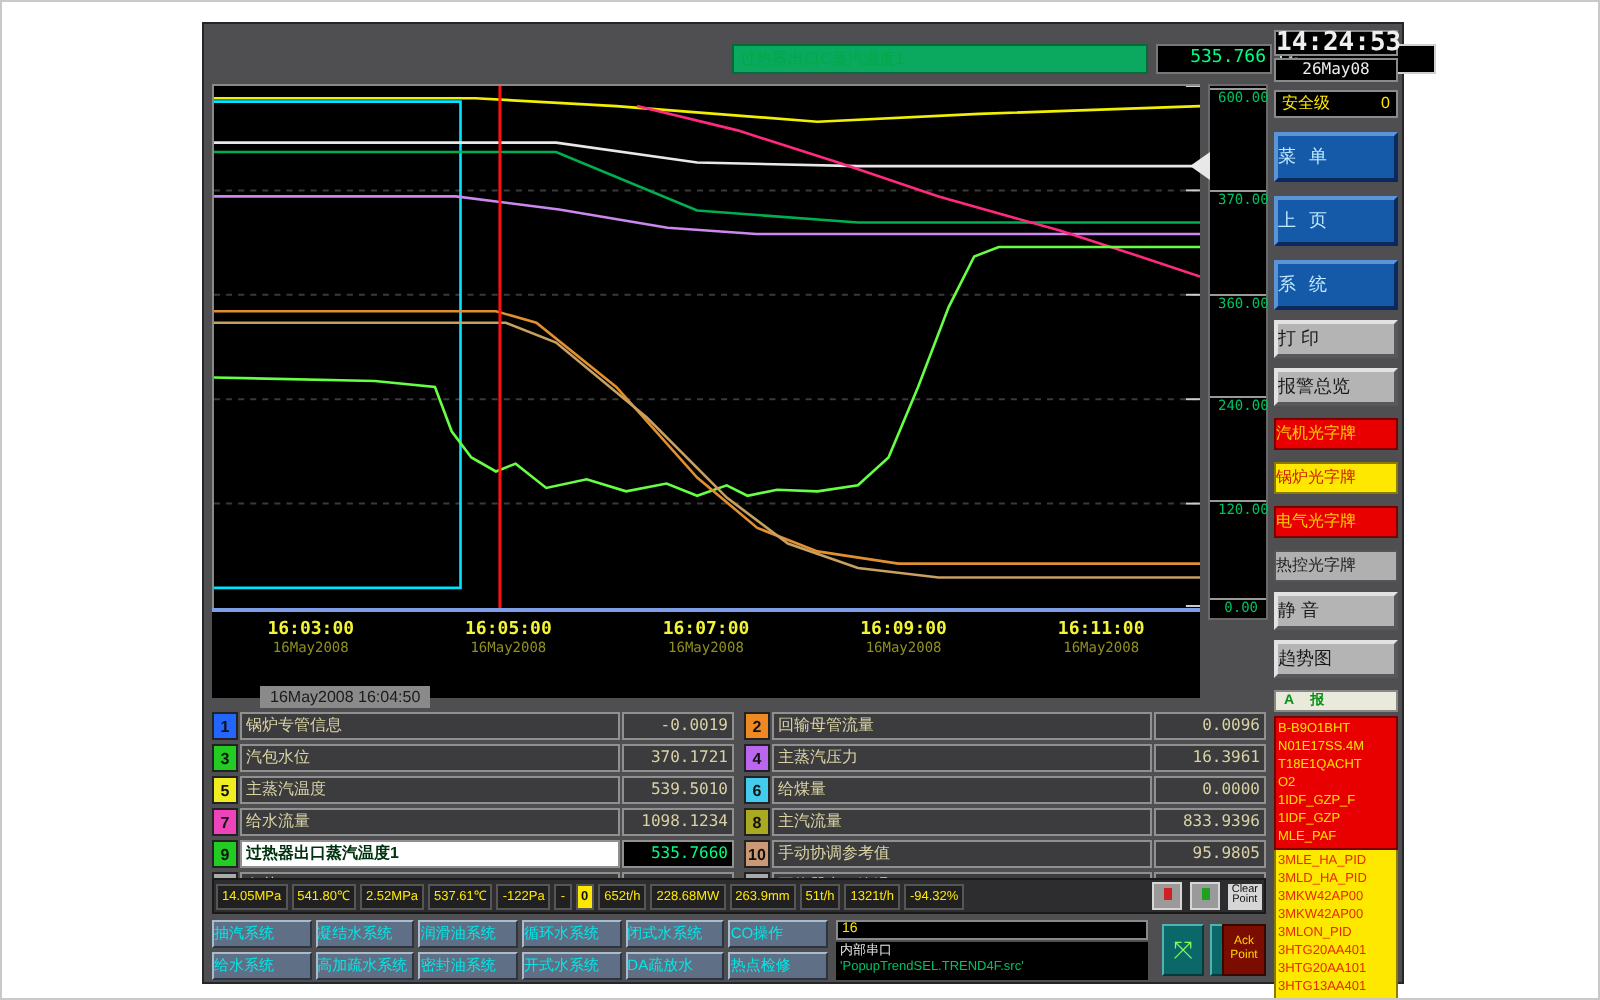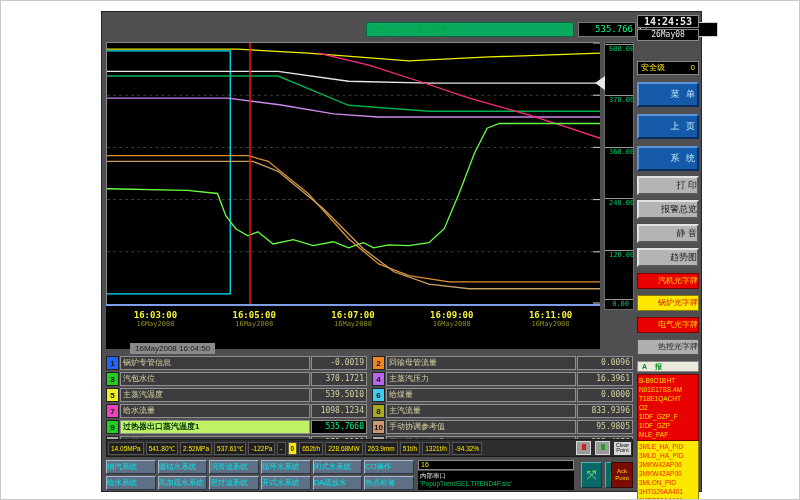--- a/index.html
+++ b/index.html
@@ -30,21 +30,21 @@
 
   .cursor-ts{position:absolute;left:24px;top:331px;background:#8a8a8a;color:#1b1b1b;font-size:8px;padding:0 5px;line-height:11px}
 
   
   .ttable{position:absolute;left:0;top:344px;width:527px;display:flex;gap:5px}
   .tcol{flex:1;display:flex;flex-direction:column;gap:2px}
   .trow{display:flex;gap:1px;height:14px}
   .chip{width:13px;background:#888;color:#111;font-size:8px;font-weight:bold;text-align:center;line-height:13px;border:1px solid #222}
   .tlabel{flex:1;background:#3c3c3e;border:1px solid #909090;color:#d9d2a4;font-size:8px;line-height:11px;padding-left:2px;overflow:hidden;white-space:nowrap}
   .tvalue{width:56px;background:#3c3c3e;border:1px solid #909090;color:#d9d2a4;font-size:8px;line-height:11px;text-align:right;padding-right:2px;font-family:"DejaVu Sans Mono",monospace}
-  .trow.hl .tlabel{background:#bef264;color:#00320f;font-weight:bold}
+  .trow.hl .tlabel{background:#ffffff;color:#00320f;font-weight:bold}
   .trow.hl .tvalue{background:#000;color:#00ff7f}
 
   
   .statusbar{position:absolute;left:0;top:427px;width:527px;height:18px;background:#2d2d30;border:1px solid #1a1a1a;display:flex;align-items:center;gap:2px;padding:0 1px;overflow:hidden}
   .scell{background:#202020;border:1px solid #565656;color:#ffe800;font-size:6.5px;line-height:11px;height:13px;padding:0 2px;white-space:nowrap}
   .scell.hl{background:#ffe800;color:#111;font-weight:bold}
   .sind{width:15px;height:14px;background:#9a9a9a;border:1px solid #d6d6d6;position:relative;margin-left:2px}
   .sind i{position:absolute;left:5px;top:2px;width:4px;height:6px;display:block}
   .sclear{background:#d6d6d6;color:#111;font-size:5.5px;line-height:5.5px;padding:1px 2px;margin-left:2px;text-align:center}
 
@@ -59,24 +59,24 @@
   .cmd-l1{color:#e8e8e8;font-size:6.5px;line-height:8px}
   .cmd-l2{color:#00c060;font-size:6.5px;line-height:8px;white-space:nowrap}
   .cicon{position:absolute;top:2px;width:21px;height:26px;background:#0b6868;border:1px solid;border-color:#4fb3b3 #063a3a #063a3a #4fb3b3;color:#7fff5f;font-size:12px;text-align:center;line-height:24px}
   .cicon.c1{left:163px}
   .cicon.c2{left:187px}
   .ack{position:absolute;left:193px;top:2px;width:22px;height:26px;background:#7a0d00;border:1px solid #3a0600;color:#ffd400;font-size:6px;line-height:7px;text-align:center;padding-top:5px;display:none}
 
   
   .sidebar{position:absolute;left:533px;top:0;width:66px;height:479px;padding:3px 2px 0 2px;display:flex;flex-direction:column}
   .sb-box{background:#000;border:1px solid #8a8a8a;color:#eee;text-align:center;font-family:"DejaVu Sans Mono",monospace}
-  .sb-time{height:13px;font-size:10px;font-weight:bold;line-height:11px}
+  .sb-time{height:13px;font-size:13px;font-weight:bold;line-height:11px}
   .sb-date{height:12px;font-size:8px;line-height:10px;margin-top:1px}
-  .sb-safe{height:14px;margin-top:20px;background:#000;border:1px solid #8a8a8a;color:#ffe800;font-size:8px;line-height:12px;display:flex;justify-content:space-between;padding:0 3px}
-  .sbtn{text-align:right;overflow:hidden;white-space:nowrap;cursor:default}
+  .sb-safe{height:14px;margin-top:4px;background:#000;border:1px solid #8a8a8a;color:#ffe800;font-size:8px;line-height:12px;display:flex;justify-content:space-between;padding:0 3px}
+  .sbtn{text-align:left;overflow:hidden;white-space:nowrap;cursor:default}
   .sb-blue{height:25px;margin-top:7px;background:#155aa8;border:2px solid;border-color:#5a95d8 #082a5c #082a5c #5a95d8;color:#bfe9ff;font-size:9px;line-height:21px;letter-spacing:2px}
   .sb-gray{height:19px;margin-top:5px;background:#b4b4b4;border:2px solid;border-color:#e2e2e2 #585858 #585858 #e2e2e2;color:#1a1a1a;font-size:9px;line-height:15px}
   .sb-red{height:16px;margin-top:6px;background:#e80000;border:1px solid #7a0000;color:#ffcc00;font-size:8px;line-height:14px}
   .sb-yellow{height:16px;margin-top:6px;background:#ffe800;border:1px solid #8a7a00;color:#cc2200;font-size:8px;line-height:14px}
   .sb-pgray{height:16px;margin-top:6px;background:#b0b0b0;border:1px solid #555;color:#222;font-size:8px;line-height:14px}
   .sb-strip{height:11px;margin-top:6px;background:#e9e9dc;border:1px solid #888;display:flex;gap:8px;padding:0 4px}
   .sb-strip span{color:#089018;font-size:7px;line-height:9px;font-weight:bold}
   .alarm-red{margin-top:2px;background:#e80000;border:1px solid #7a0000;padding:1px 1px;flex:0 0 auto}
   .alarm-red div{color:#ffe000;font-size:6.5px;line-height:9px;white-space:nowrap;overflow:hidden}
   .alarm-yellow{background:#ffe800;border:1px solid #8a7a00;border-top:none;padding:1px 1px}
@@ -284,29 +284,29 @@
       <span>安全级</span>
       <span>0</span>
     </div>
     <div id="sb-nav">
         <div class="sbtn sb-blue">菜 单</div>
         <div class="sbtn sb-blue">上 页</div>
         <div class="sbtn sb-blue">系 统</div>
         <div class="sbtn sb-gray">打 印</div>
         <div class="sbtn sb-gray">报警总览</div>
       </div>
-    <div id="sb-tools">
-        <div class="sbtn sb-gray">静 音</div>
-        <div class="sbtn sb-gray">趋势图</div>
-      </div>
     <div id="sb-panels">
         <div class="sbtn sb-red">汽机光字牌</div>
         <div class="sbtn sb-yellow">锅炉光字牌</div>
         <div class="sbtn sb-red">电气光字牌</div>
         <div class="sbtn sb-pgray">热控光字牌</div>
+      </div>
+    <div id="sb-tools">
+        <div class="sbtn sb-gray">静 音</div>
+        <div class="sbtn sb-gray">趋势图</div>
       </div>
     <div class="sb-strip" id="sb-strip">
         <span>A</span>
         <span>报</span>
       </div>
     <div class="alarm-red" id="alarms-red">
         <div>B-B9O1BHT</div>
         <div>N01E17SS.4M</div>
         <div>T18E1QACHT</div>
         <div>O2</div>

